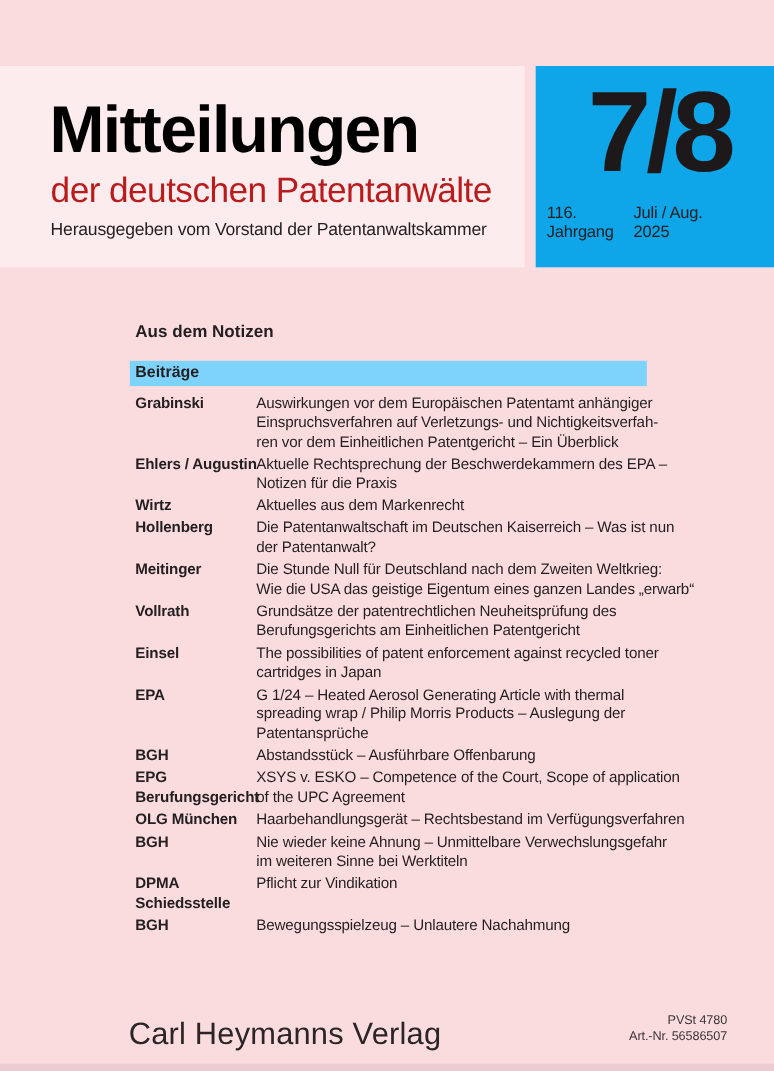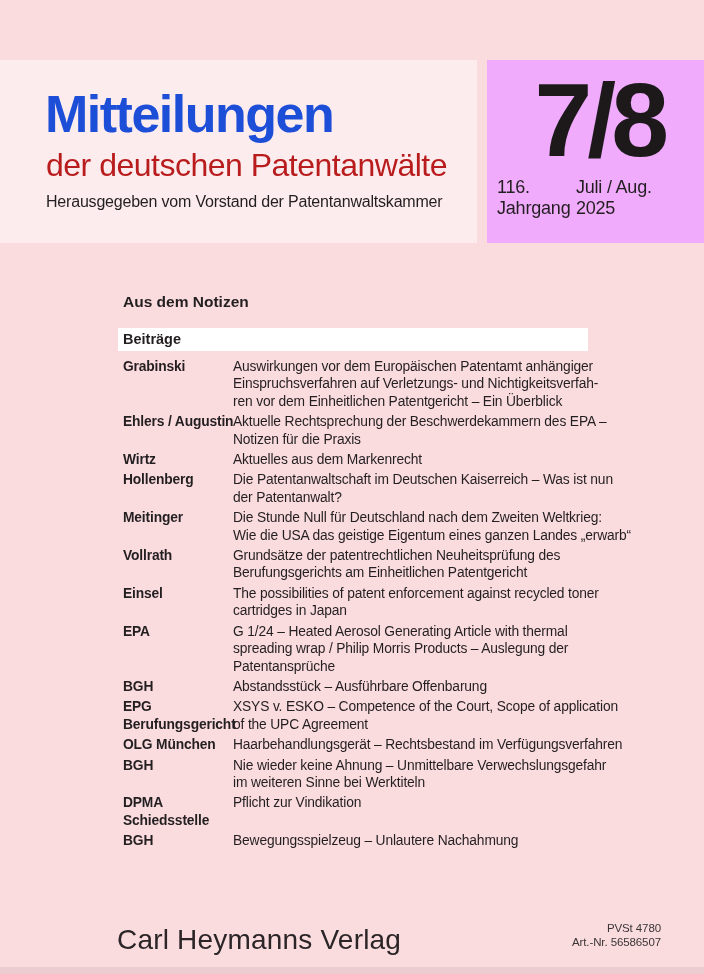--- a/index.html
+++ b/index.html
@@ -14,60 +14,60 @@
   }
 
   
   .mast-left {
     position: absolute; left: 0; top: 60px;
     width: 477px; height: 183px;
     background: #fdecee;
   }
   .mast-left-inner { padding: 28px 0 0 45px; }
   .journal-title {
-    font-size: 52px; font-weight: 700; letter-spacing: -1.5px;
-    line-height: 1.0; margin: 0; color: #1d4ed8;
+    font-size: 60px; font-weight: 700; letter-spacing: -1.5px;
+    line-height: 1.0; margin: 0; color: #000000;
   }
   .journal-subtitle {
     font-size: 32px; font-weight: 400; letter-spacing: -0.5px;
     line-height: 1.0; margin: 9px 0 12px 1px; color: #b91c1c;
   }
   .journal-publisher {
     font-size: 16px; font-weight: 400; letter-spacing: -0.2px;
     margin: 8px 0 0 1px; color: #231e20;
   }
 
   .mast-right {
     position: absolute; left: 487px; top: 60px;
     width: 217px; height: 183px;
-    background: #f0abfc;
+    background: #0ea5e9;
   }
   .issue-number {
     position: absolute; top: 8px; right: 40px;
     font-size: 104px; font-weight: 700; letter-spacing: -5px;
     line-height: 1.0; color: #1d191b;
   }
   .volume-date {
     position: absolute; left: 0; right: 0; bottom: 24px;
     display: flex; justify-content: center;
     padding: 0 43px 0 10px;
-    font-size: 18px; letter-spacing: -0.2px; color: #231e20;
+    font-size: 15px; letter-spacing: -0.2px; color: #231e20;
   }
 
   
   .contents {
     position: absolute; left: 118px; top: 293px;
     width: 470px;
   }
   .contents-heading {
     font-size: 15.5px; font-weight: 700;
     margin: 0 0 17px 5px; color: #231e20;
   }
   .section-band {
-    background: #ffffff;
+    background: #7dd3fc;
     padding: 3px 0 4px 5px;
     font-size: 14.5px; font-weight: 700;
     color: #231e20;
   }
   .band-beitraege { margin-bottom: 7px; }
   .band-entscheidungen { margin-top: 14px; margin-bottom: 8px; }
 
   .toc-rows { margin-left: 5px; }
   .toc-row {
     display: grid;

